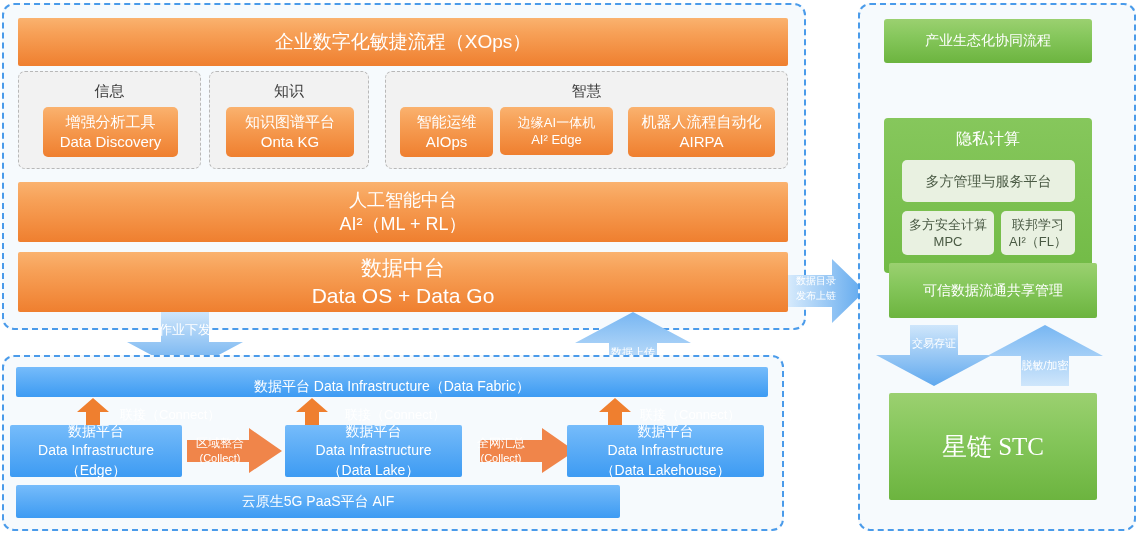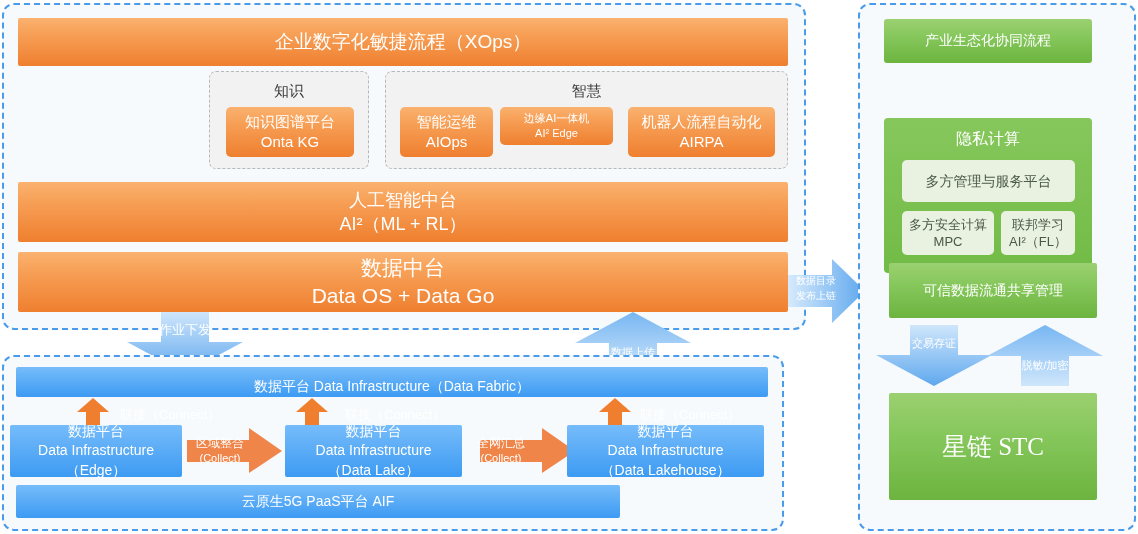--- a/index.html
+++ b/index.html
@@ -121,36 +121,43 @@
 <body>
 
 <div id="root">
 
   <div class="abs dashed-panel" style="left:2px;top:3px;width:804px;height:327px;"></div>
 
   <div class="abs orange-bar" style="left:18px;top:18px;width:770px;height:48px;font-size:19px;">
     <span>企业数字化敏捷流程（XOps）</span>
   </div>
 
+  <div class="abs group-box" style="left:18px;top:71px;width:183px;height:98px;">
+    <div class="group-title" style="top:10px;">信息</div>
+    <div class="abs orange-chip" style="left:24px;top:35px;width:135px;height:50px;font-size:15px;flex-direction:column;">
+      <span>增强分析工具</span>
+      <span>Data Discovery</span>
+    </div>
+  </div>
 
   <div class="abs group-box" style="left:209px;top:71px;width:160px;height:98px;">
     <div class="group-title" style="top:10px;">知识</div>
     <div class="abs orange-chip" style="left:16px;top:35px;width:128px;height:50px;font-size:15px;flex-direction:column;">
       <span>知识图谱平台</span>
       <span>Onta KG</span>
     </div>
   </div>
 
   <div class="abs group-box" style="left:385px;top:71px;width:403px;height:98px;">
     <div class="group-title" style="top:10px;">智慧</div>
     <div class="abs orange-chip" style="left:14px;top:35px;width:93px;height:50px;font-size:15px;flex-direction:column;">
       <span>智能运维</span>
       <span>AIOps</span>
     </div>
-    <div class="abs orange-chip" style="left:114px;top:35px;width:113px;height:38px;font-size:11px;flex-direction:column;">
+    <div class="abs orange-chip" style="left:114px;top:35px;width:113px;height:48px;font-size:13px;flex-direction:column;">
       <span>边缘AI一体机</span>
       <span>AI² Edge</span>
     </div>
     <div class="abs orange-chip" style="left:242px;top:35px;width:147px;height:50px;font-size:15px;flex-direction:column;">
       <span>机器人流程自动化</span>
       <span>AIRPA</span>
     </div>
   </div>
 
   <div class="abs orange-bar" style="left:18px;top:182px;width:770px;height:60px;font-size:18px;flex-direction:column;">

